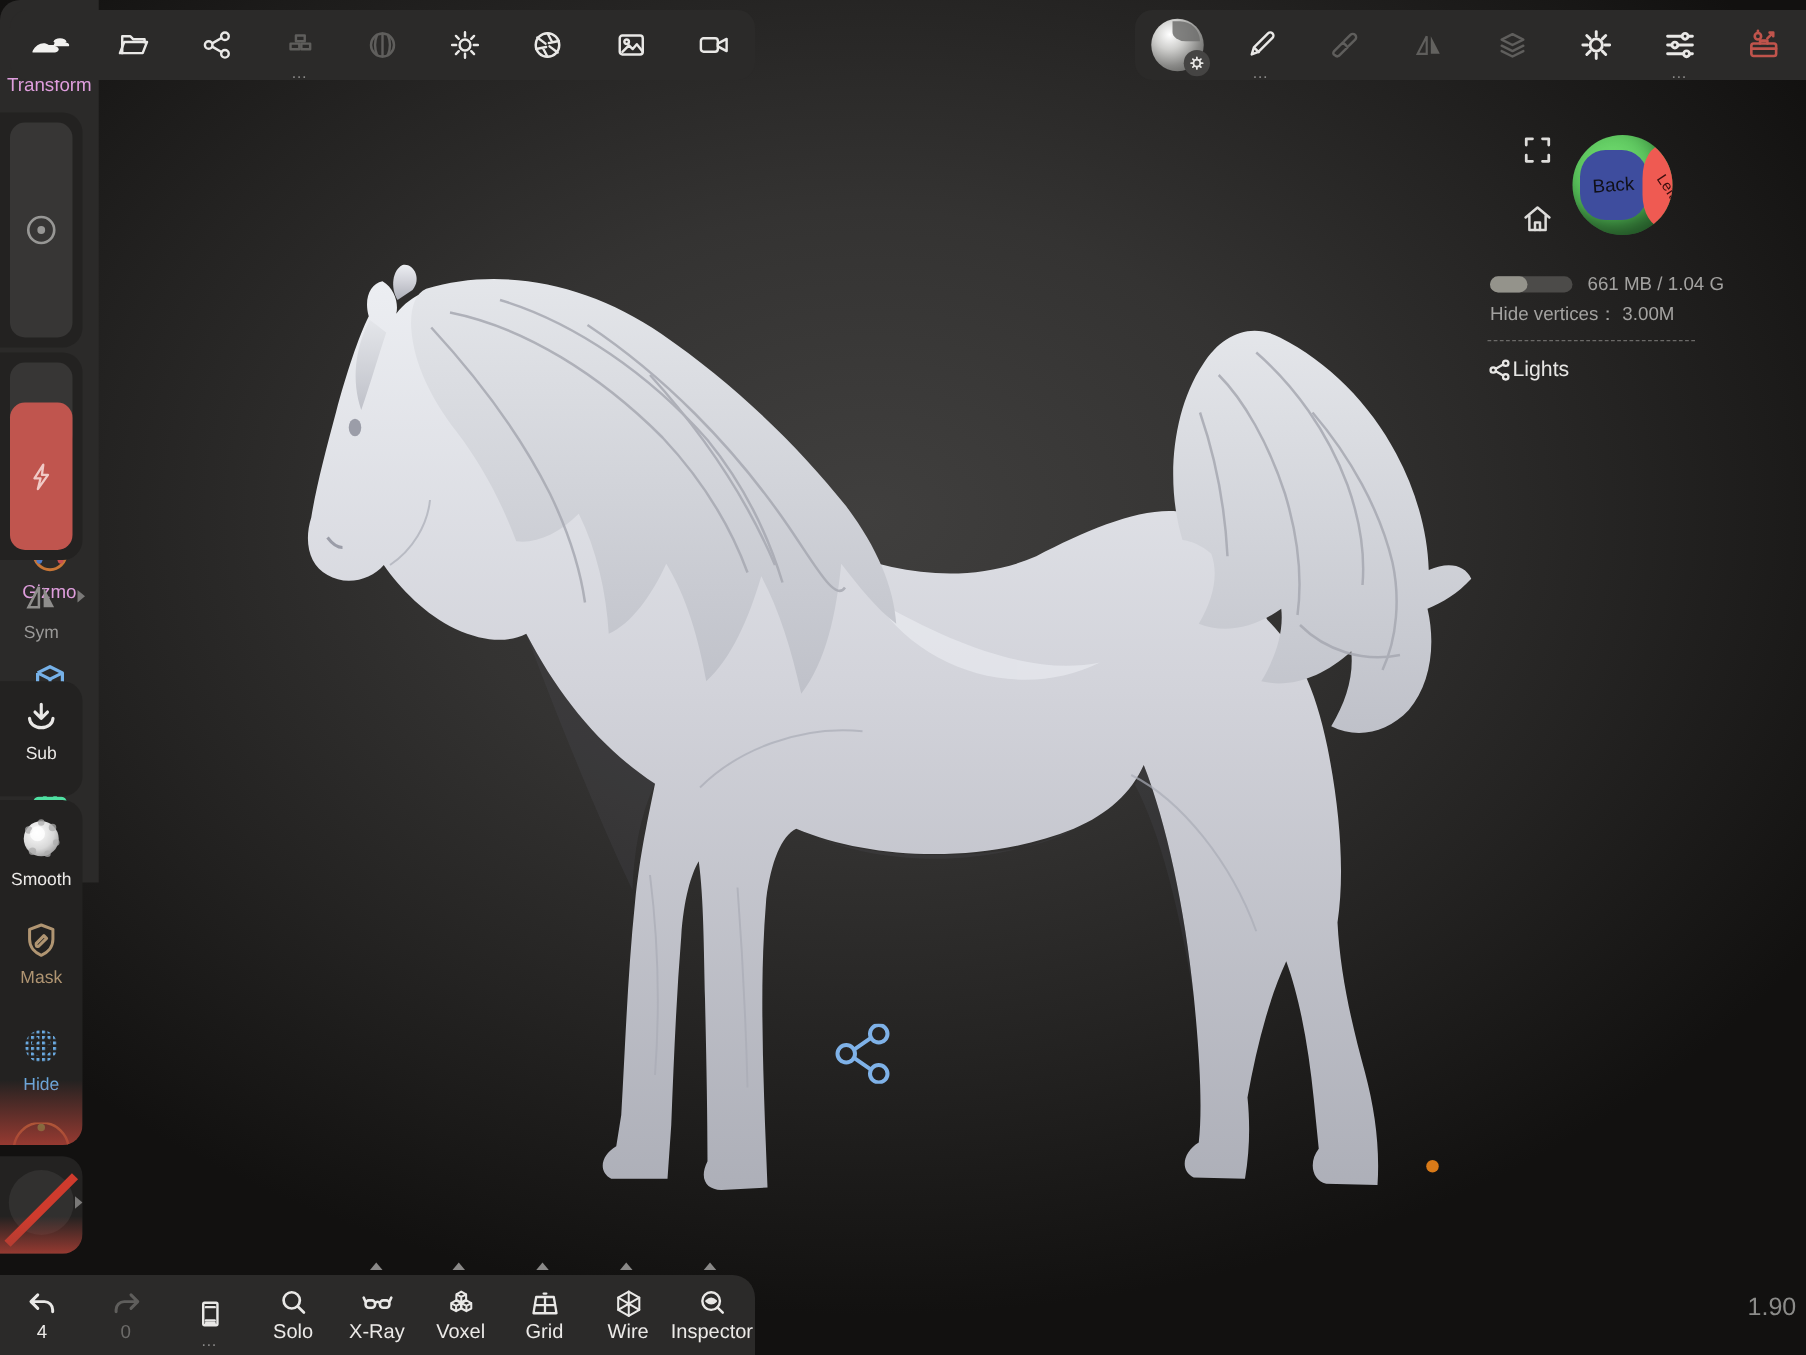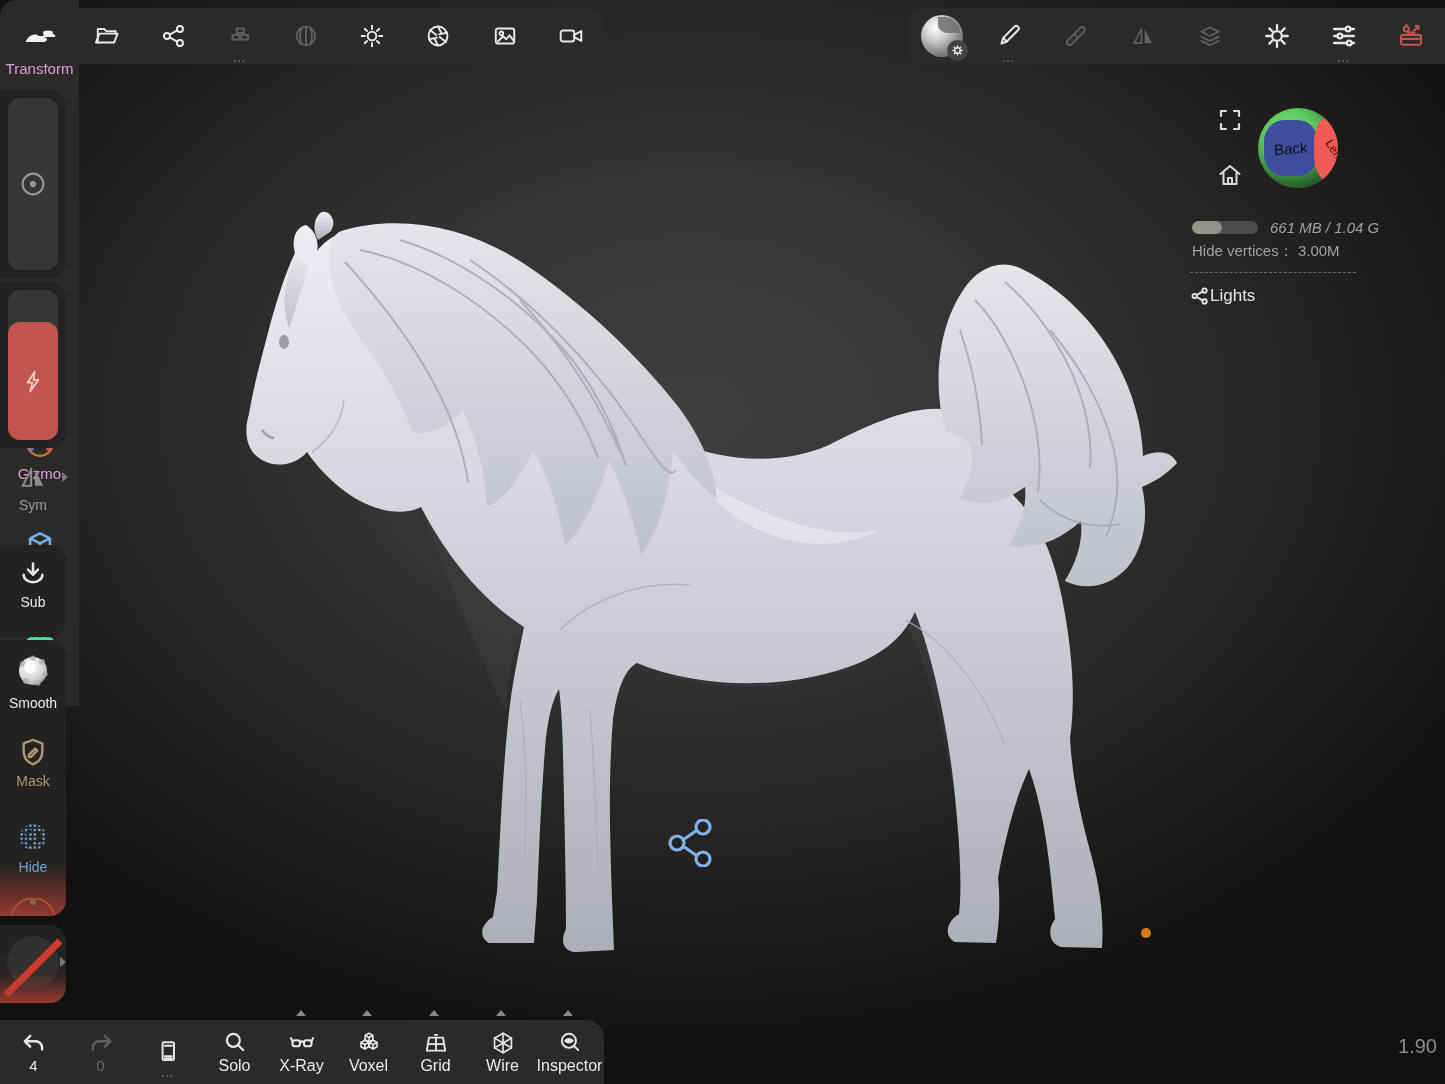--- a/index.html
+++ b/index.html
@@ -319,21 +319,21 @@
         </div>
       <div id="nav-face-left">
           <span>Left</span>
         </div>
     </div>
   </div>
 
   <div id="mem-track" class="hud">
       <div id="mem-fill" style="width: 45%;"></div>
     </div>
-  <div class="hud memtxt" style="left:1270px;top:219px;font-style:italic;">661 MB / 1.04 G</div>
+  <div class="hud memtxt" style="left:1270px;top:219px;">661 MB / 1.04 G</div>
   <div class="hud memtxt" style="left:1192px;top:242px;">
     <span>Hide vertices：</span>&nbsp;<span>3.00M</span>
   </div>
   <div id="dashed-div" class="hud"></div>
   <div id="lights-row" class="hud">
     <svg width="20" height="20" viewBox="0 0 24 24" class="w" style="stroke:#e7e6e4;stroke-width:2.2">
       <circle cx="5.5" cy="12" r="2.6"></circle>
         <circle cx="17.5" cy="5.5" r="2.6"></circle>
         <circle cx="17.5" cy="18.5" r="2.6"></circle>
       <path d="M8,10.8 L15,6.8 M8,13.2 L15,17.2"></path>

